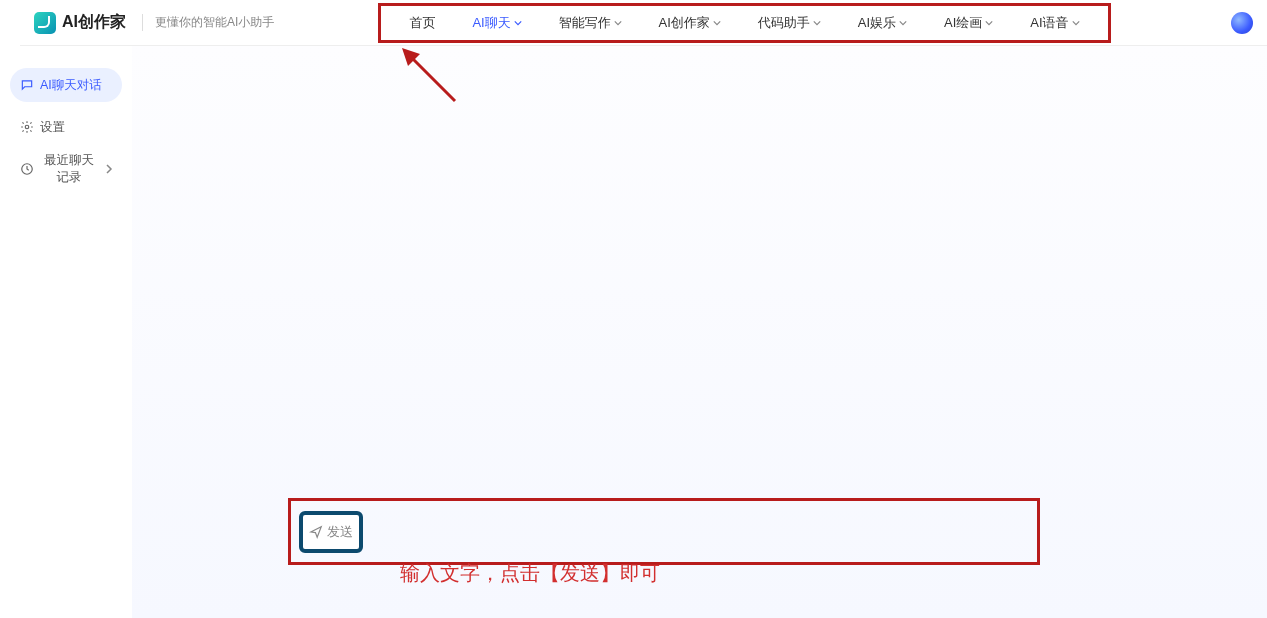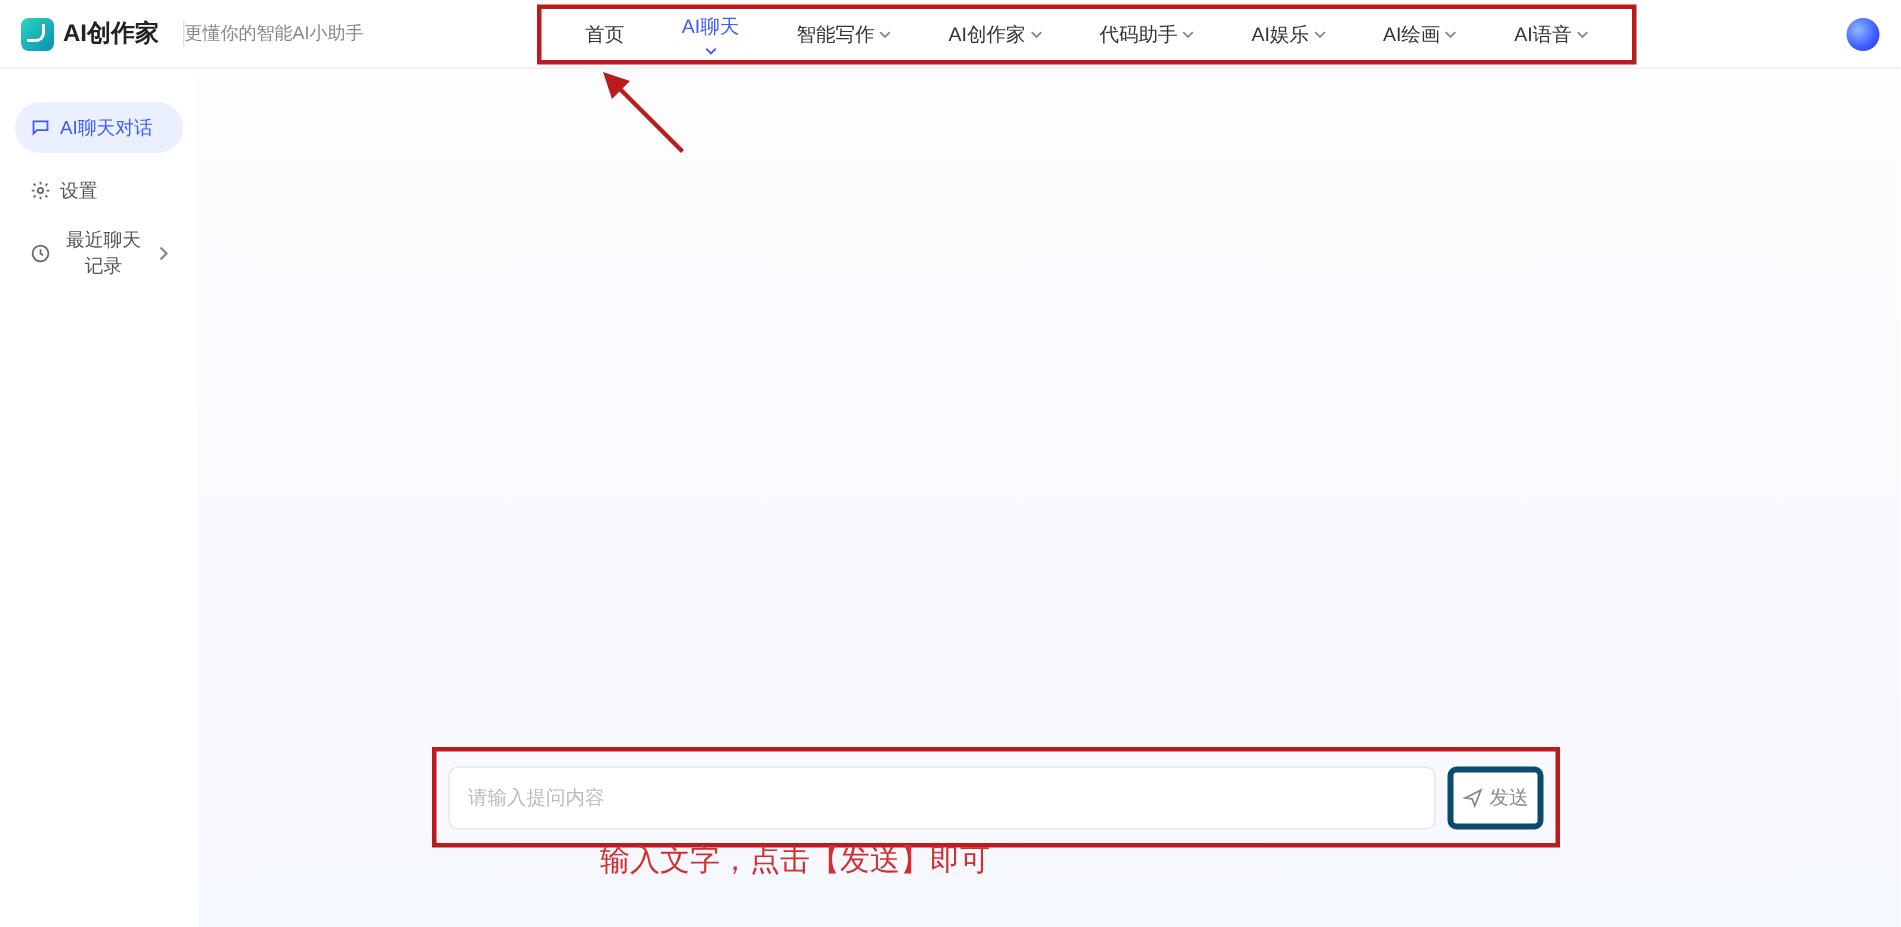--- a/index.html
+++ b/index.html
@@ -10,20 +10,21 @@
       overflow: hidden;
       background: #fff;
     }
     .header {
       height: 46px;
       display: flex;
       align-items: center;
       border-bottom: 1px solid #eee;
       background: #fff;
       position: relative;
+      margin-left: 20px;
     }
     .logo-wrap {
       display: flex;
       align-items: center;
       padding-left: 14px;
       gap: 6px;
     }
     .logo-icon {
       width: 22px;
       height: 22px;
@@ -43,21 +44,21 @@
     }
     .logo-text {
       font-size: 16px;
       font-weight: 700;
       color: #222;
     }
     .tagline {
       font-size: 12px;
       color: #888;
       border-left: 1px solid #ddd;
-      padding-left: 0;
+      padding-left: 12px;
       margin-left: 10px;
     }
     .nav-box {
       position: absolute;
       left: 358px;
       top: 3px;
       width: 733px;
       height: 40px;
       border: 3px solid #b81c1c;
       display: flex;
@@ -67,21 +68,21 @@
     }
     .nav-item {
       font-size: 13px;
       color: #333;
       display: flex;
       align-items: center;
       gap: 3px;
       cursor: pointer;
       white-space: nowrap;
     }
-    .nav-item.active { color: #3b5bff; flex-direction: column; }
+    .nav-item.active { color: #3b5bff; }
     .chev {
       width: 8px;
       height: 8px;
       display: inline-flex;
       align-items: center;
       justify-content: center;
     }
     .chev svg { width: 8px; height: 8px; }
     .avatar {
       position: absolute;
@@ -299,21 +300,20 @@
 
   <div class="main"></div>
 </div>
 
 <svg class="arrow" viewBox="0 0 60 60">
   <line x1="55" y1="55" x2="10" y2="10" stroke="#b81c1c" stroke-width="3"></line>
   <polygon points="2,2 20,8 8,20" fill="#b81c1c"></polygon>
 </svg>
 
 <div class="input-box">
-  <input class="chat-input" type="text" placeholder="请输入提问内容" style="">
   <button class="send-btn">
     <svg viewBox="0 0 24 24" fill="none" stroke="#888" stroke-width="2">
         <path d="M3 12 L21 3 L14 21 L11 13 L3 12 Z"></path>
       </svg>
     <span>发送</span>
   </button>
 </div>
 
 <div class="caption">输入文字，点击【发送】即可</div>
 

